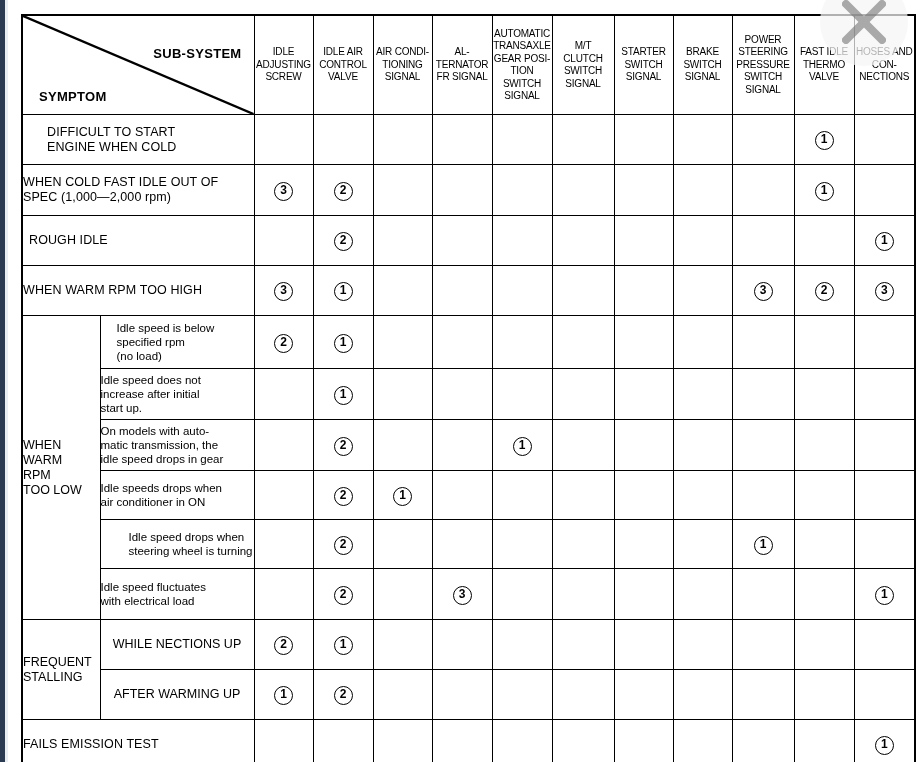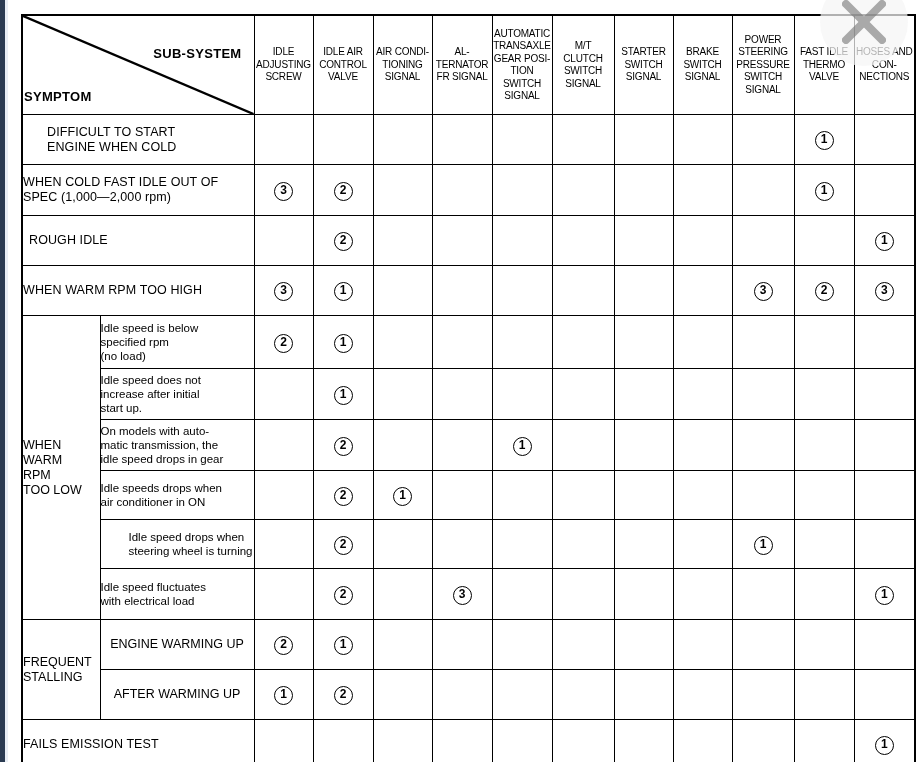--- a/index.html
+++ b/index.html
@@ -85,21 +85,21 @@
   .corner-sub {
     position: absolute;
     right: 12px;
     top: 30px;
     font-size: 13px;
     font-weight: bold;
     letter-spacing: 0.3px;
   }
   .corner-sym {
     position: absolute;
-    left: 1px;
+    left: 16px;
     bottom: 10px;
     font-size: 13px;
     font-weight: bold;
     letter-spacing: 0.3px;
   }
 
   
   .sym {
     font-size: 12.5px;
     line-height: 15px;
@@ -275,21 +275,21 @@
           <td class="cell"></td>
           <td class="cell"></td>
           <td class="cell"></td>
           <td class="cell"></td>
           <td class="cell"><span class="circ">3</span></td>
           <td class="cell"><span class="circ">2</span></td>
           <td class="cell"><span class="circ">3</span></td>
         </tr>
         <tr>
           <td class="sym-group" rowspan="6">WHEN<br>WARM<br>RPM<br>TOO LOW</td>
-          <td class="sym-detail" style="height: 52px;">Idle speed is below<br>specified rpm<br>(no load)</td>
+          <td class="sym-detail" style="height: 52px; padding-left: 16px;">Idle speed is below<br>specified rpm<br>(no load)</td>
           <td class="cell"><span class="circ">2</span></td>
           <td class="cell"><span class="circ">1</span></td>
           <td class="cell"></td>
           <td class="cell"></td>
           <td class="cell"></td>
           <td class="cell"></td>
           <td class="cell"></td>
           <td class="cell"></td>
           <td class="cell"></td>
           <td class="cell"></td>
@@ -360,21 +360,21 @@
           <td class="cell"></td>
           <td class="cell"></td>
           <td class="cell"></td>
           <td class="cell"></td>
           <td class="cell"></td>
           <td class="cell"></td>
           <td class="cell"><span class="circ">1</span></td>
         </tr>
         <tr>
           <td class="sym-group" rowspan="2">FREQUENT<br>STALLING</td>
-          <td class="sym-sub" style="height: 49px;">ENGINE WARMING UP</td>
+          <td class="sym-sub" style="height: 49px;">WHILE NECTIONS UP</td>
           <td class="cell"><span class="circ">2</span></td>
           <td class="cell"><span class="circ">1</span></td>
           <td class="cell"></td>
           <td class="cell"></td>
           <td class="cell"></td>
           <td class="cell"></td>
           <td class="cell"></td>
           <td class="cell"></td>
           <td class="cell"></td>
           <td class="cell"></td>

